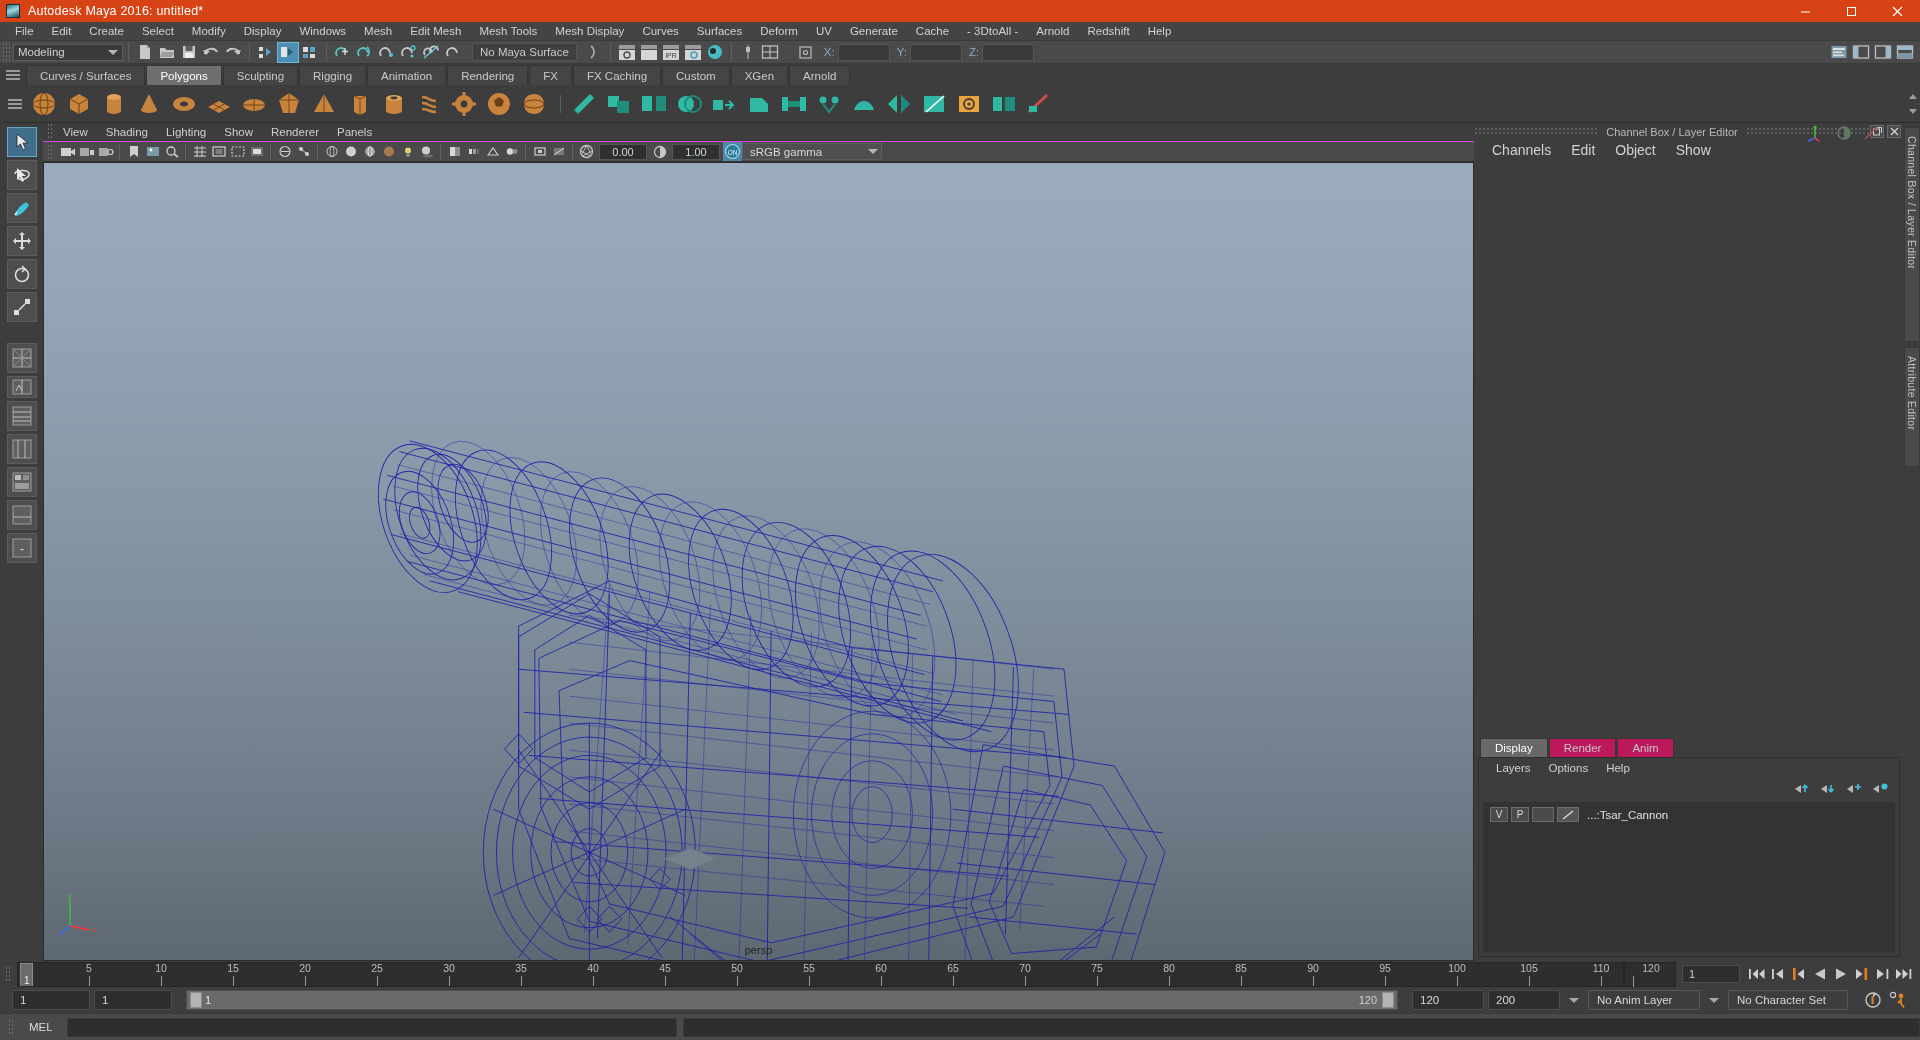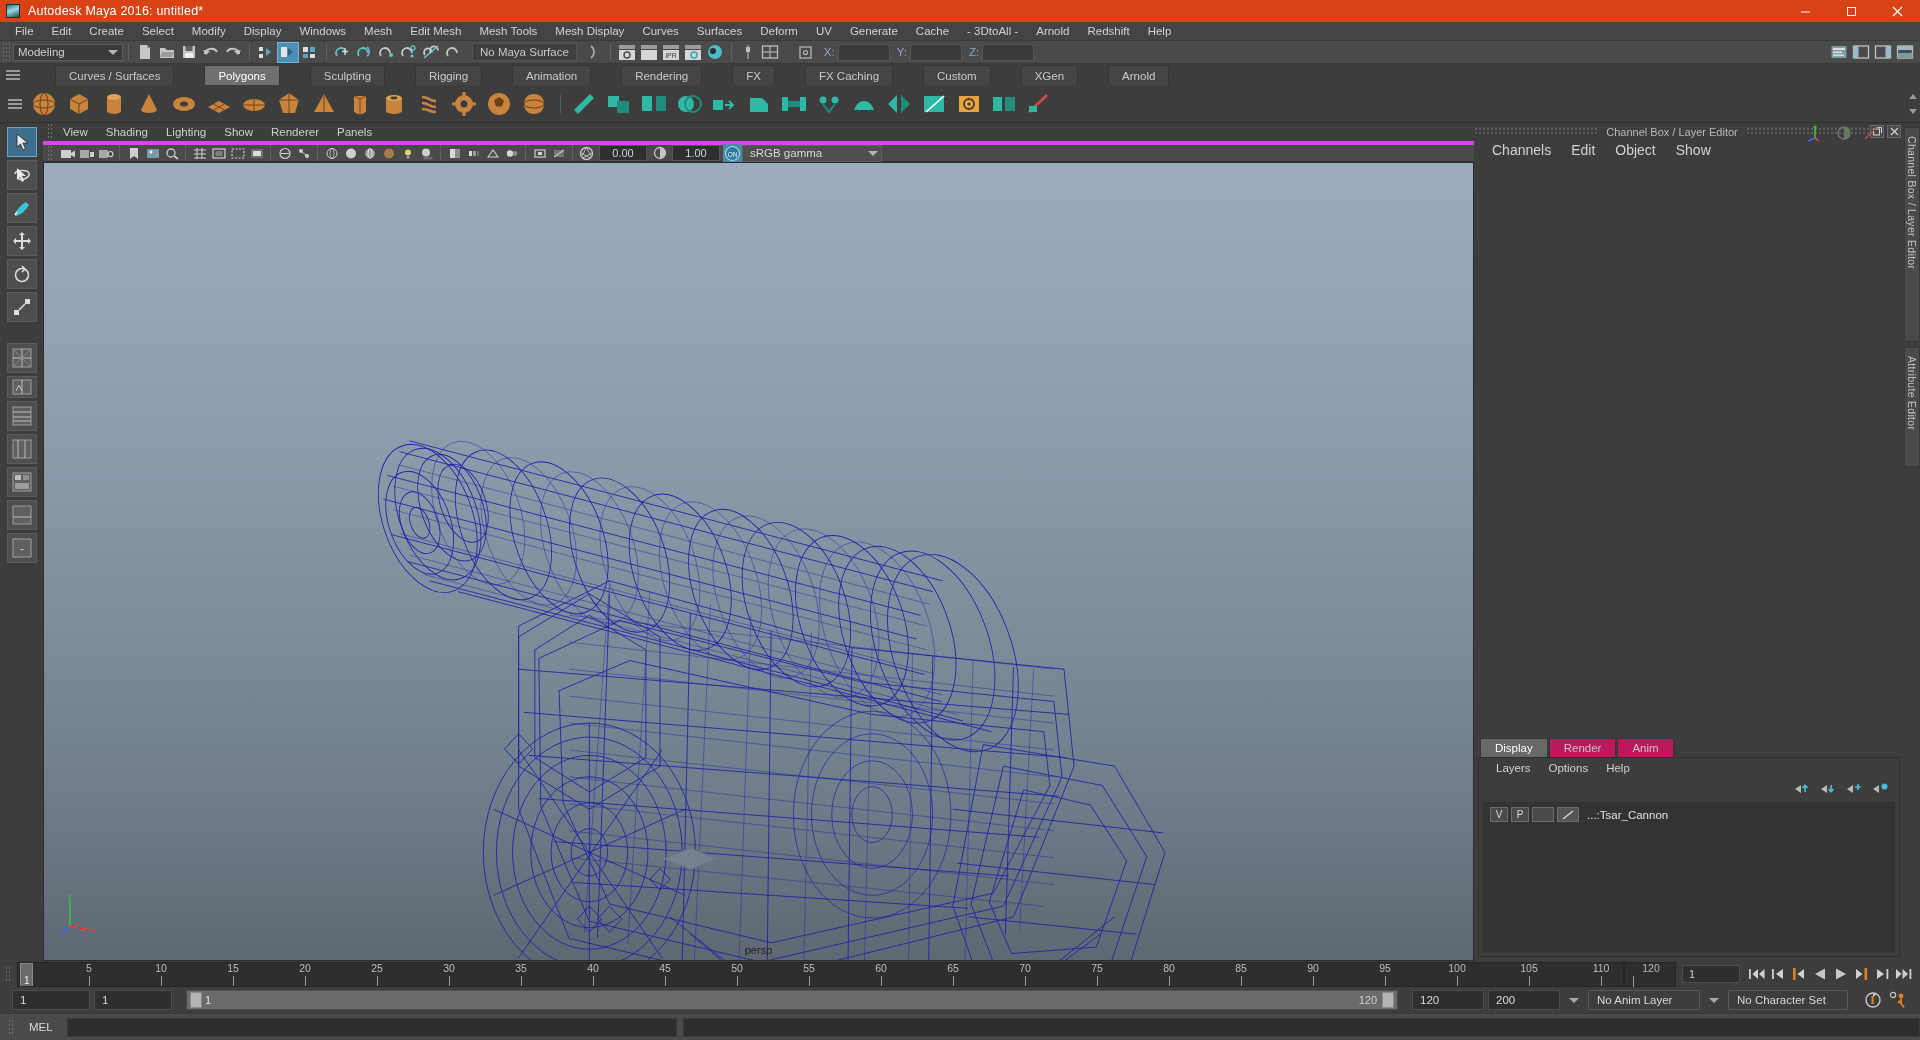--- a/index.html
+++ b/index.html
@@ -49,21 +49,21 @@
   .caret-dn { width:0;height:0;border-left:5px solid transparent;border-right:5px solid transparent;border-top:5px solid #b5b5b5; margin-left:6px;}
   .tb-sep { width:1px; height:18px; background:#5f5f5f; margin:0 5px; flex:0 0 1px;}
   .tb-ico { width:22px;height:21px;display:flex;align-items:center;justify-content:center;flex:0 0 22px;}
   .tb-ico.sel { background:#4b90b4; border:1px solid #6fb6d8; }
   .livesurf { height:18px;background:#3f3f3f;border:1px solid #565656;min-width:100px;display:flex;align-items:center;padding:0 7px;color:#c8c8c8;font-size:11.5px;}
   .coordlbl { color:#8fa8c0; font-size:11.5px; margin:0 3px 0 7px;}
   .coordfld { width:52px;height:17px;background:#3a3a3a;border:1px solid #555;}
   .tb-right { margin-left:auto; display:flex; align-items:center; padding-right:4px; }
 
   
-  .shelfbar { height:21px; flex:0 0 21px; background:#3d3d3d; display:flex; align-items:flex-end; padding-left:6px;gap:29px; }
+  .shelfbar { height:21px; flex:0 0 21px; background:#3d3d3d; display:flex; align-items:flex-end; padding-left:6px; }
   .shelf-tab { height:20px; padding:0 13px; line-height:20px; font-size:11.5px; color:#c9c9c9; background:#454545; border:1px solid #353535; border-bottom:none; margin-right:1px;}
   .shelf-tab.active { background:#6f6f6f; color:#fff; }
   .hamb { width:14px;height:20px;display:flex;flex-direction:column;justify-content:center;gap:2px;margin-right:6px;}
   .hamb i { display:block;height:2px;background:#9a9a9a; }
 
   
   .shelfrow { height:38px; flex:0 0 38px; background:#3d3d3d; display:flex; align-items:center; padding-left:4px; border-bottom:1px solid #2e2e2e;}
   .sh-ico { width:32px;height:32px;margin-right:3px;flex:0 0 32px;display:flex;align-items:center;justify-content:center;}
   .shelf-scroll { margin-left:auto; width:14px; height:36px; display:flex; flex-direction:column; align-items:center; justify-content:center; gap:10px; }
   .tri-up { width:0;height:0;border-left:4px solid transparent;border-right:4px solid transparent;border-bottom:5px solid #9b9b9b;}
@@ -76,21 +76,21 @@
   .toolbox { width:43px; flex:0 0 43px; background:#3d3d3d; padding-top:4px; display:flex; flex-direction:column; align-items:center; }
   .tbx { width:30px;height:30px;margin-bottom:3px;display:flex;align-items:center;justify-content:center;background:#4e4e4e;border:1px solid #5c5c5c;}
   .tbx.active { background:#3f6d8c; border-color:#6aa7c7; }
   .tbx-gap { height:18px; }
   .tbx.small { height:22px; }
 
   
   .viewcol { flex:1 1 auto; min-width:0; display:flex; flex-direction:column; background:#3d3d3d; }
   .vp-menubar { height:18px; flex:0 0 18px; display:flex; align-items:flex-start; background:#3d3d3d; padding-left:4px;}
   .vp-menubar .vm { padding:0 9px; font-size:11.5px; color:#cfcfcf; line-height:18px; }
-  .vp-toolbar { height:21px; flex:0 0 21px; background:#4a4a4a; display:flex; align-items:center; border-top:4px solid #d946ef; border-bottom:1px solid #333;}
+  .vp-toolbar { height:21px; flex:0 0 21px; background:#4a4a4a; display:flex; align-items:center; border-top:1px solid #d946ef; border-bottom:1px solid #333;}
   .vt-ico { width:19px;height:19px;display:flex;align-items:center;justify-content:center;flex:0 0 19px;}
   .vt-ico.on { background:#4e87a8; }
   .vt-sep { width:1px;height:16px;background:#606060;margin:0 4px;flex:0 0 1px;}
   .numfld { width:48px;height:16px;background:#2f2f2f;border:1px solid #555;color:#c8d6df;font-size:11px;text-align:center;line-height:15px;margin:0 3px;}
   .cmbsmall { height:17px;background:#4f4f4f;border:1px solid #5e5e5e;display:flex;align-items:center;justify-content:space-between;padding:0 3px 0 7px;width:140px;color:#d8d8d8;font-size:11.5px;}
 
   
   .viewport { flex:1 1 auto; position:relative; overflow:hidden;
     background:linear-gradient(180deg,#9aacbd 0%, #93a5b6 18%, #8999a8 40%, #7c8a98 62%, #6e7a87 82%, #5e6872 100%);
     border:1px solid #2b2b2b;

